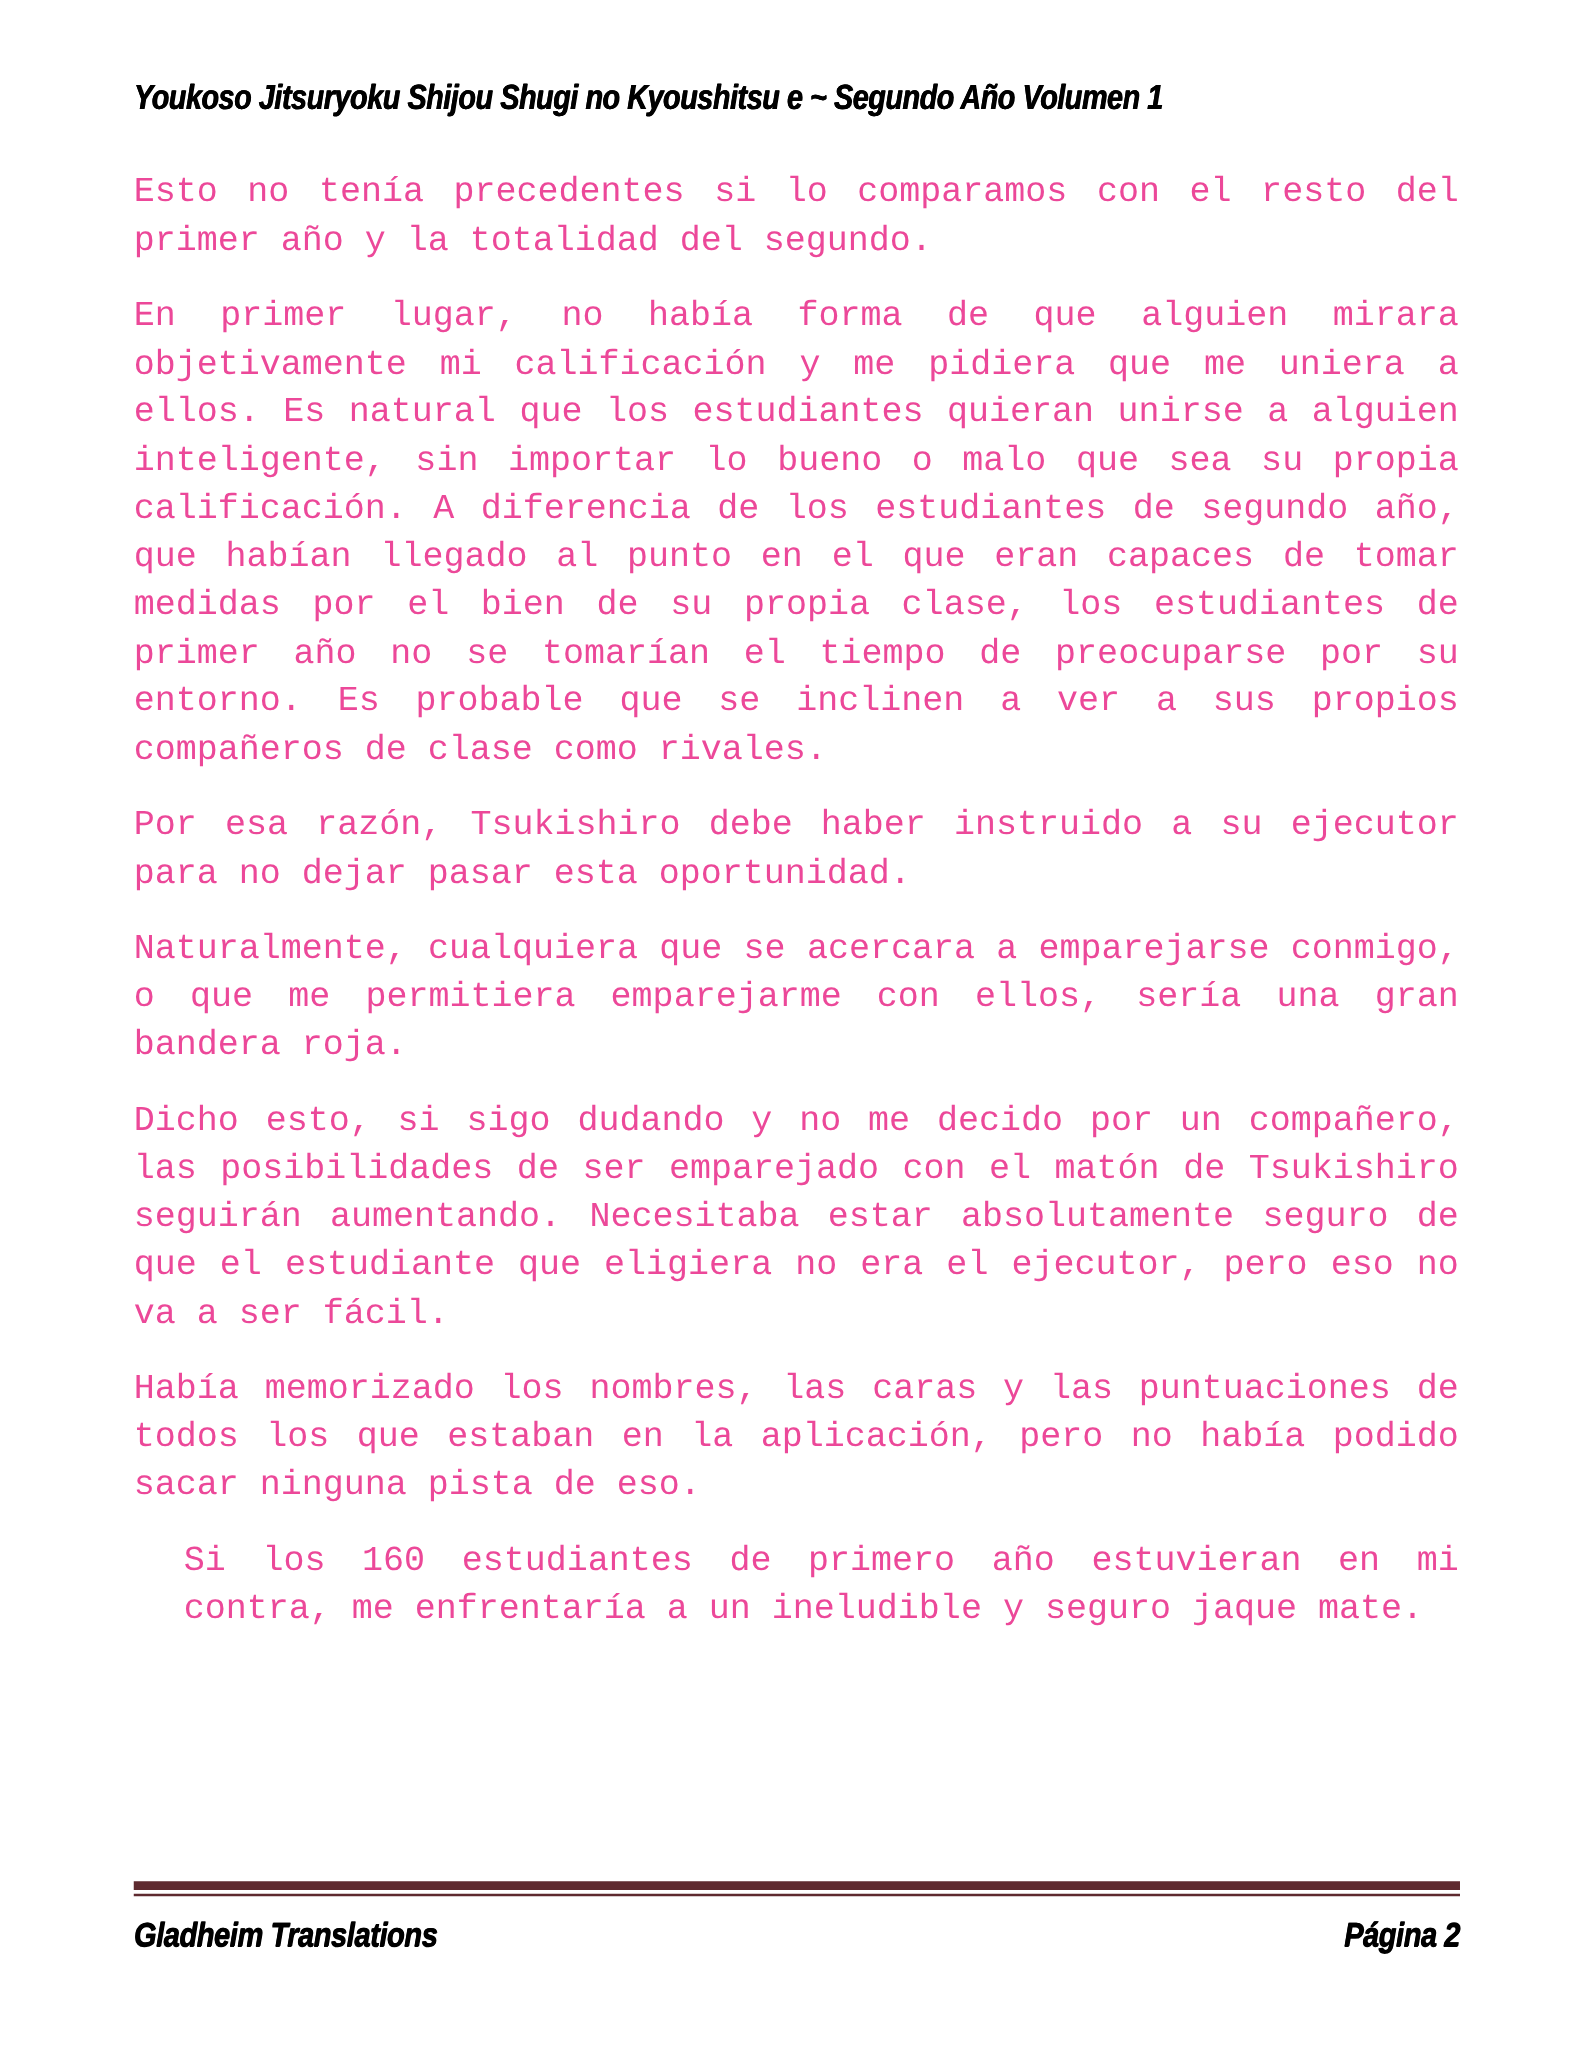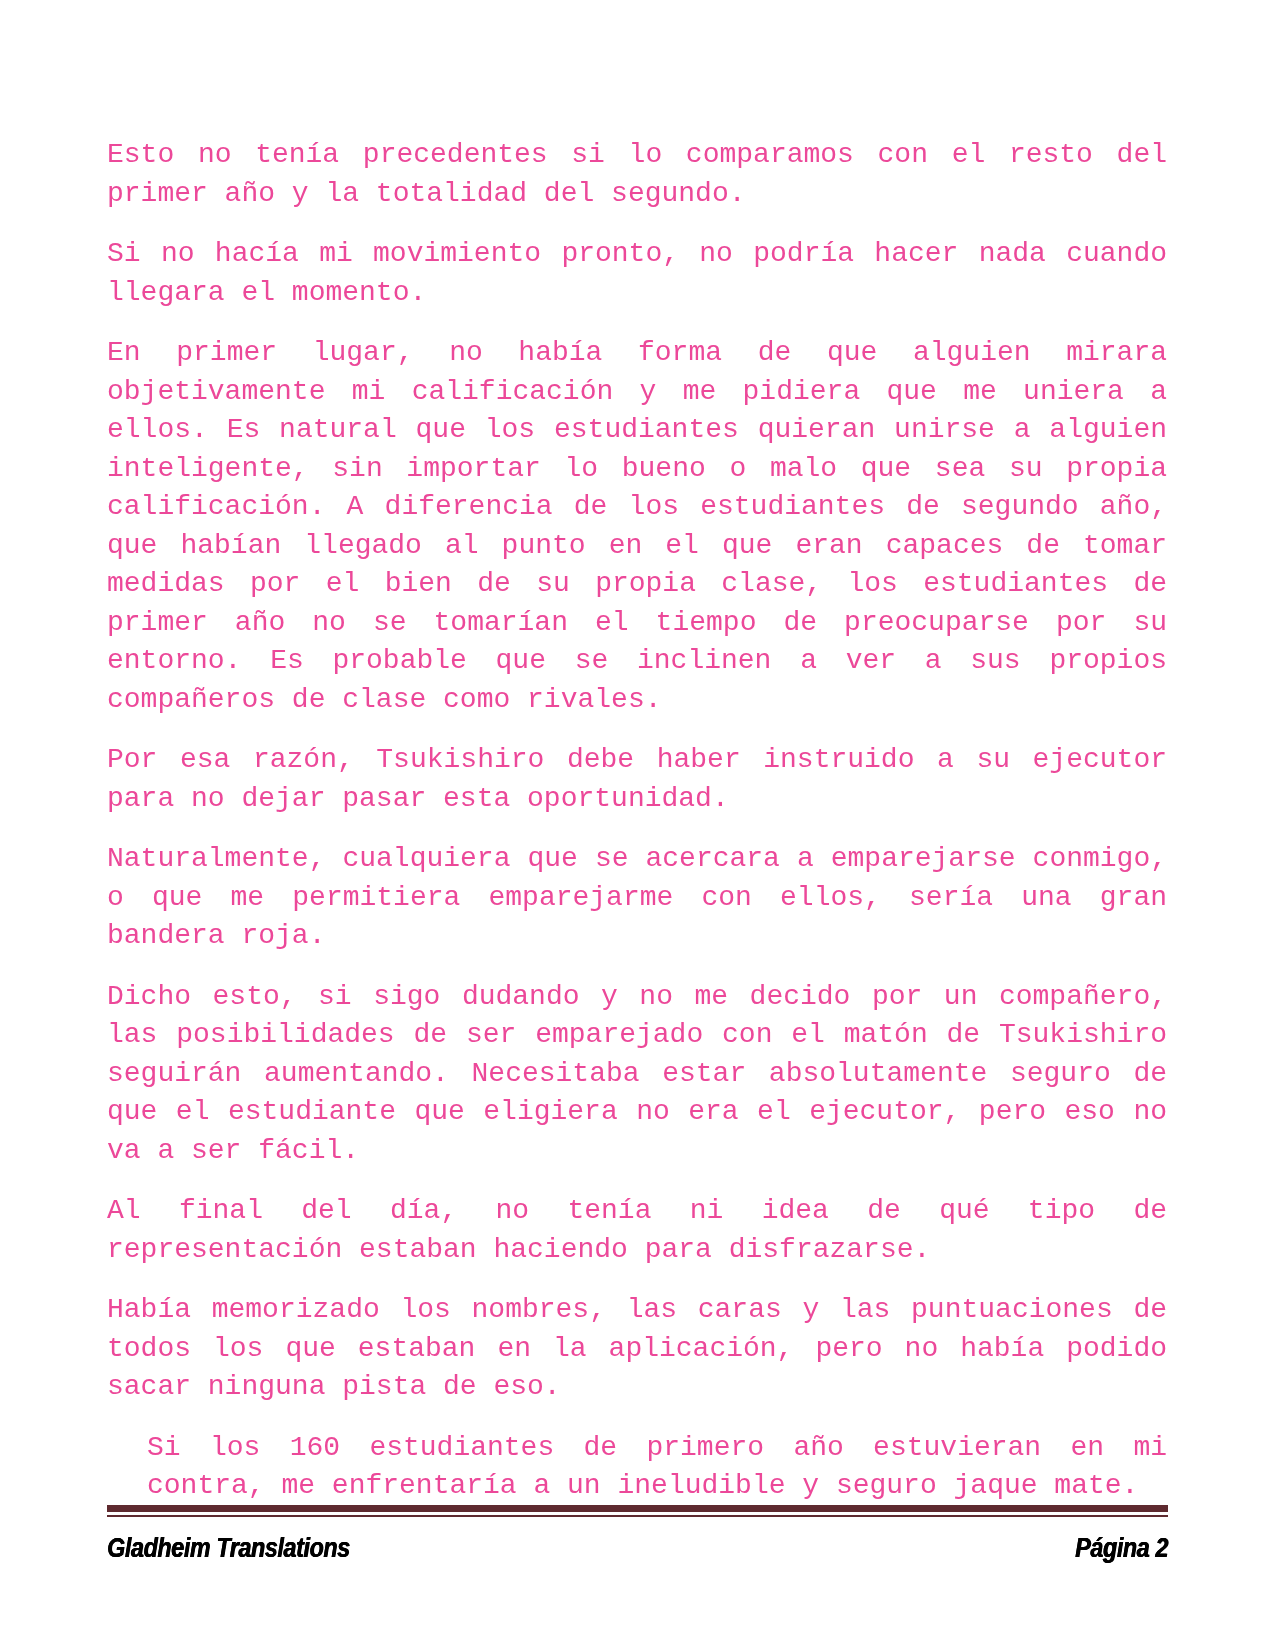--- a/index.html
+++ b/index.html
@@ -79,29 +79,30 @@
   }
   .footer-row .fancy { font-size: 27px; }
   .footer-left.fancy  { display:inline-block; transform: scaleX(0.86); transform-origin: left center; }
   .footer-right.fancy { display:inline-block; transform: scaleX(0.86); transform-origin: right center; }
 </style>
 </head>
 <body>
 
 <div class="page">
 
+  <div class="doc-header">
+    <span class="fancy">Youkoso Jitsuryoku Shijou Shugi no Kyoushitsu e ~ Segundo Año Volumen 1</span>
+  </div>
 
   <div class="doc-body">
     <p>Esto no tenía precedentes si lo comparamos con el resto del primer año y la totalidad del segundo.</p>
-    <p>Si no hacía mi movimiento pronto, no podría hacer nada cuando llegara el momento.</p>
     <p>En primer lugar, no había forma de que alguien mirara objetivamente mi calificación y me pidiera que me uniera a ellos. Es natural que los estudiantes quieran unirse a alguien inteligente, sin importar lo bueno o malo que sea su propia calificación. A diferencia de los estudiantes de segundo año, que habían llegado al punto en el que eran capaces de tomar medidas por el bien de su propia clase, los estudiantes de primer año no se tomarían el tiempo de preocuparse por su entorno. Es probable que se inclinen a ver a sus propios compañeros de clase como rivales.</p>
     <p>Por esa razón, Tsukishiro debe haber instruido a su ejecutor para no dejar pasar esta oportunidad.</p>
     <p>Naturalmente, cualquiera que se acercara a emparejarse conmigo, o que me permitiera emparejarme con ellos, sería una gran bandera roja.</p>
     <p>Dicho esto, si sigo dudando y no me decido por un compañero, las posibilidades de ser emparejado con el matón de Tsukishiro seguirán aumentando. Necesitaba estar absolutamente seguro de que el estudiante que eligiera no era el ejecutor, pero eso no va a ser fácil.</p>
-    <p>Al final del día, no tenía ni idea de qué tipo de representación estaban haciendo para disfrazarse.</p>
     <p>Había memorizado los nombres, las caras y las puntuaciones de todos los que estaban en la aplicación, pero no había podido sacar ninguna pista de eso.</p>
     <p>Si los 160 estudiantes de primero año estuvieran en mi contra, me enfrentaría a un ineludible y seguro jaque mate.</p>
   </div>
 
   <div class="doc-footer">
     <div class="footer-rule-thick"></div>
     <div class="footer-rule-thin"></div>
     <div class="footer-row">
       <span class="fancy footer-left">Gladheim Translations</span>
       <span class="fancy footer-right">Página 2</span>

